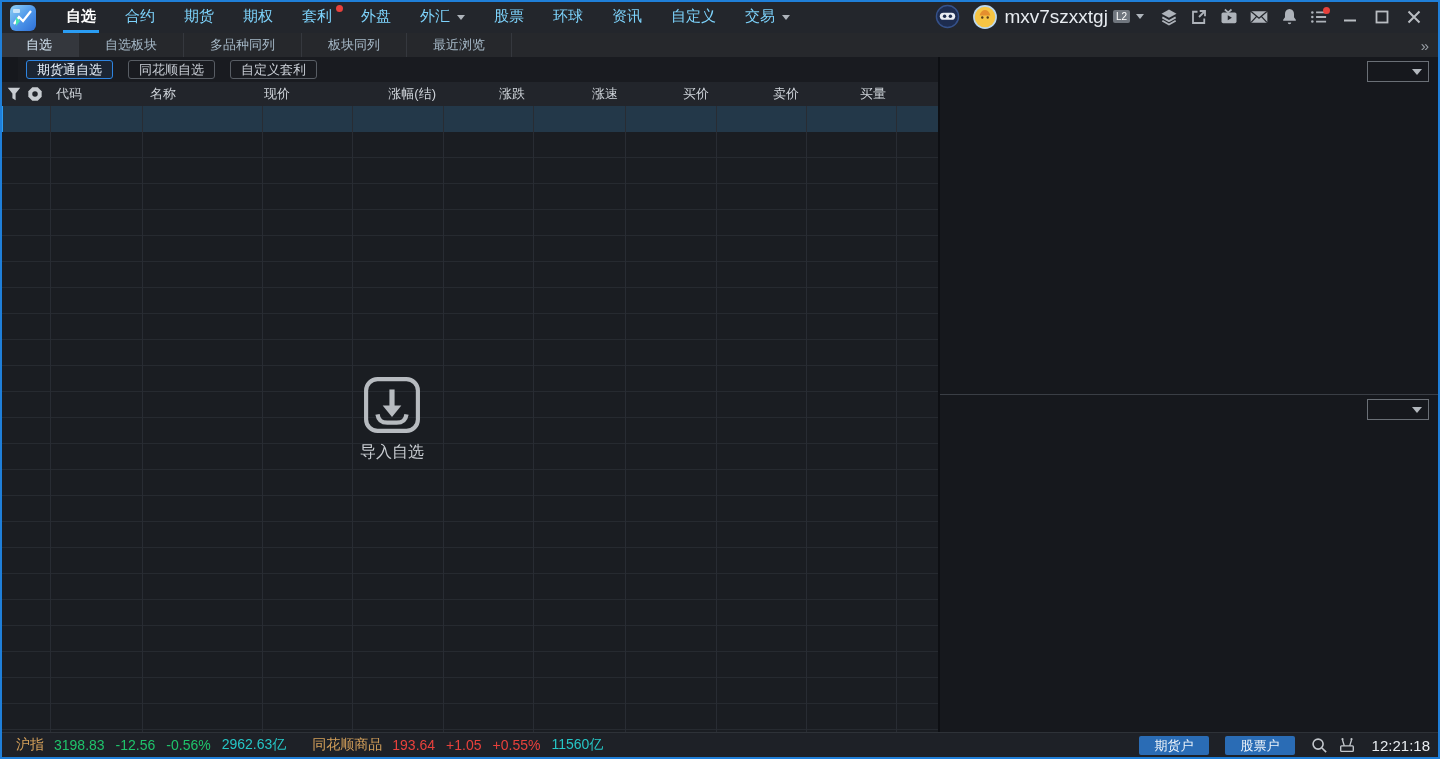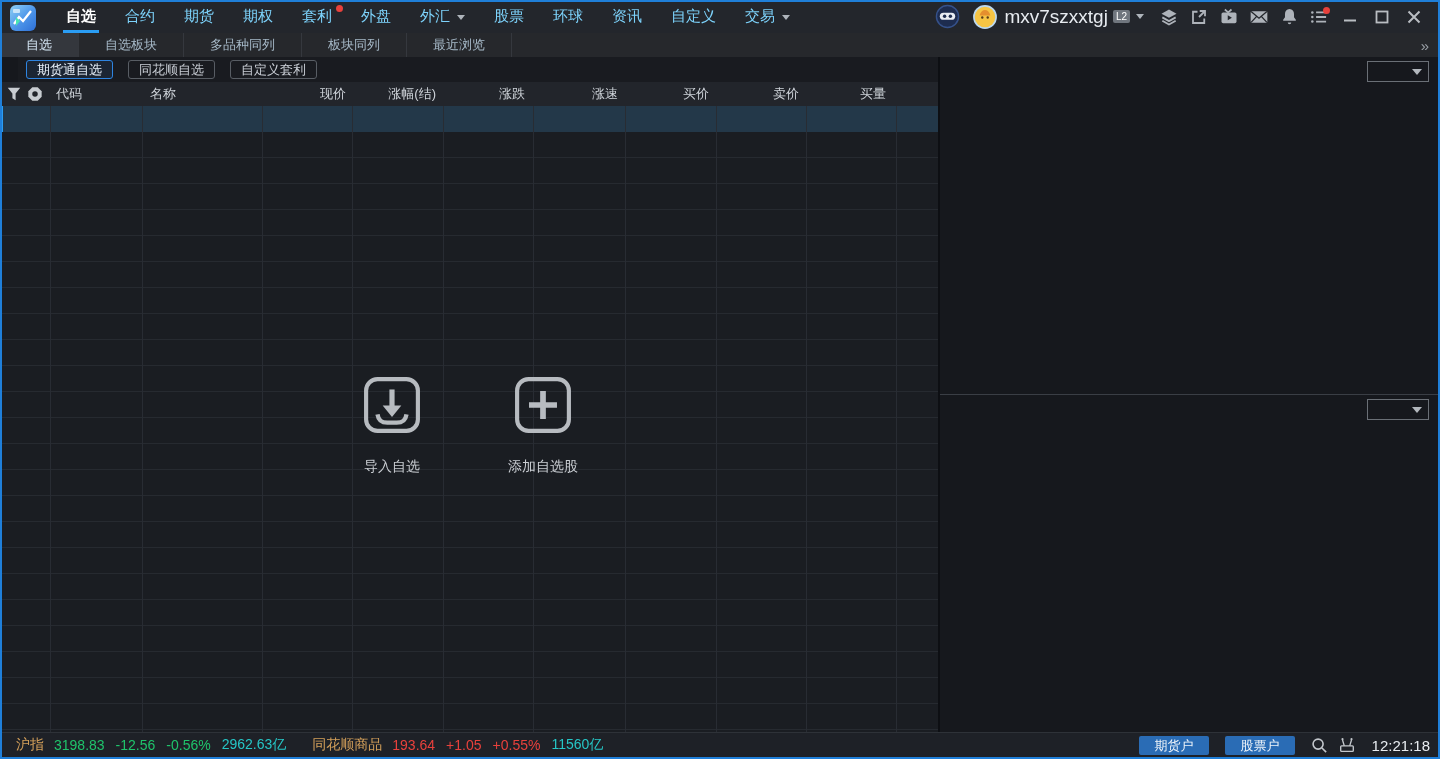--- a/index.html
+++ b/index.html
@@ -60,21 +60,21 @@
   .rowlines{position:absolute;left:0;top:0;width:938px;height:626px;
     background:repeating-linear-gradient(to bottom,transparent 0px,transparent 25px,#262a30 25px,#262a30 26px);}
   .sel-row{position:absolute;left:0;top:0;width:938px;height:26px;background:#233849;}
   .sel-ind{position:absolute;left:0;top:0;width:3px;height:26px;background:#2a9df4;}
   .vlines{position:absolute;left:0;top:82px;width:938px;height:650px;pointer-events:none;}
   .vl{position:absolute;top:0;width:1px;height:100%;background:#282c33;}
 
   
   .action{position:absolute;width:124px;text-align:center;z-index:4;}
   .action .ic{display:inline-block;}
-  .action .lbl{margin-top:20px;font-size:14px;color:#caced3;}
+  .action .lbl{margin-top:4px;font-size:16px;color:#caced3;}
 
   
   .panel-gap{position:absolute;left:938px;top:57px;width:2px;height:675px;background:#0d0f13;}
   .right-panel{position:absolute;left:940px;top:57px;width:498px;height:675px;background:#16181d;}
   .rp-top{position:absolute;left:0;top:0;width:100%;height:338px;border-bottom:1px solid #3a3e45;}
   .rp-bottom{position:absolute;left:0;top:338px;width:100%;height:337px;}
   .combo{position:absolute;top:4px;right:9px;width:62px;height:21px;border:1px solid #6a6f76;
     display:flex;align-items:center;justify-content:flex-end;padding-right:6px;background:transparent;}
   .combo-caret{width:0;height:0;border-left:5px solid transparent;border-right:5px solid transparent;border-top:6px solid #b2b7bd;}
 
@@ -262,21 +262,21 @@
         </svg>
     </span>
     <span class="hicon" style="left:27px;">
       <svg width="16" height="16" viewBox="0 0 18 18">
         <path d="M6 1.5h6l4.5 4.5v6L12 16.5H6L1.5 12V6z" fill="#c8ccd1"></path>
         <circle cx="9" cy="9" r="3.1" fill="#22252b"></circle>
       </svg>
     </span>
     <span class="hcell" style="left:56px;width:80px;text-align:left;">代码</span>
     <span class="hcell" style="left:150px;width:105px;text-align:left;">名称</span>
-    <span class="hcell" style="left:264px;width:82px;text-align:right;">现价</span>
+    <span class="hcell" style="left:264px;width:82px;text-align:left;">现价</span>
     <span class="hcell" style="left:354px;width:82px;text-align:right;">涨幅(结)</span>
     <span class="hcell" style="left:445px;width:80px;text-align:right;">涨跌</span>
     <span class="hcell" style="left:535px;width:83px;text-align:right;">涨速</span>
     <span class="hcell" style="left:627px;width:82px;text-align:right;">买价</span>
     <span class="hcell" style="left:718px;width:81px;text-align:right;">卖价</span>
     <span class="hcell" style="left:808px;width:78px;text-align:right;">买量</span>
   </div>
 
   <div class="tbody">
     <div class="rowlines"></div>
@@ -289,29 +289,20 @@
         <svg width="58" height="58" viewBox="0 0 56 56">
           <rect x="3" y="3" width="50" height="50" rx="11" stroke="#b7bbc0" stroke-width="4" fill="none"></rect>
           <path d="M28 13v19" stroke="#b7bbc0" stroke-width="5"></path>
           <path d="M19 28.5l9 11 9-11z" fill="#b7bbc0"></path>
           <path d="M14 37c1 6.5 4 8 9.5 8h9c5.5 0 8.5-1.5 9.5-8" stroke="#b7bbc0" stroke-width="4.2" fill="none"></path>
         </svg>
       </span>
       <div class="lbl">导入自选</div>
     </div>
 
-    <div class="action" style="left:481px;top:270px;">
-      <span class="ic">
-        <svg width="58" height="58" viewBox="0 0 56 56">
-          <rect x="3" y="3" width="50" height="50" rx="11" stroke="#b7bbc0" stroke-width="4" fill="none"></rect>
-          <path d="M28 14.5v27M14.5 28h27" stroke="#b7bbc0" stroke-width="5.5"></path>
-        </svg>
-      </span>
-      <div class="lbl">添加自选股</div>
-    </div>
   </div>
 
   <div class="vlines">
     <div class="vl" style="left:50px;"></div>
     <div class="vl" style="left:142px;"></div>
     <div class="vl" style="left:262px;"></div>
     <div class="vl" style="left:352px;"></div>
     <div class="vl" style="left:443px;"></div>
     <div class="vl" style="left:533px;"></div>
     <div class="vl" style="left:625px;"></div>

